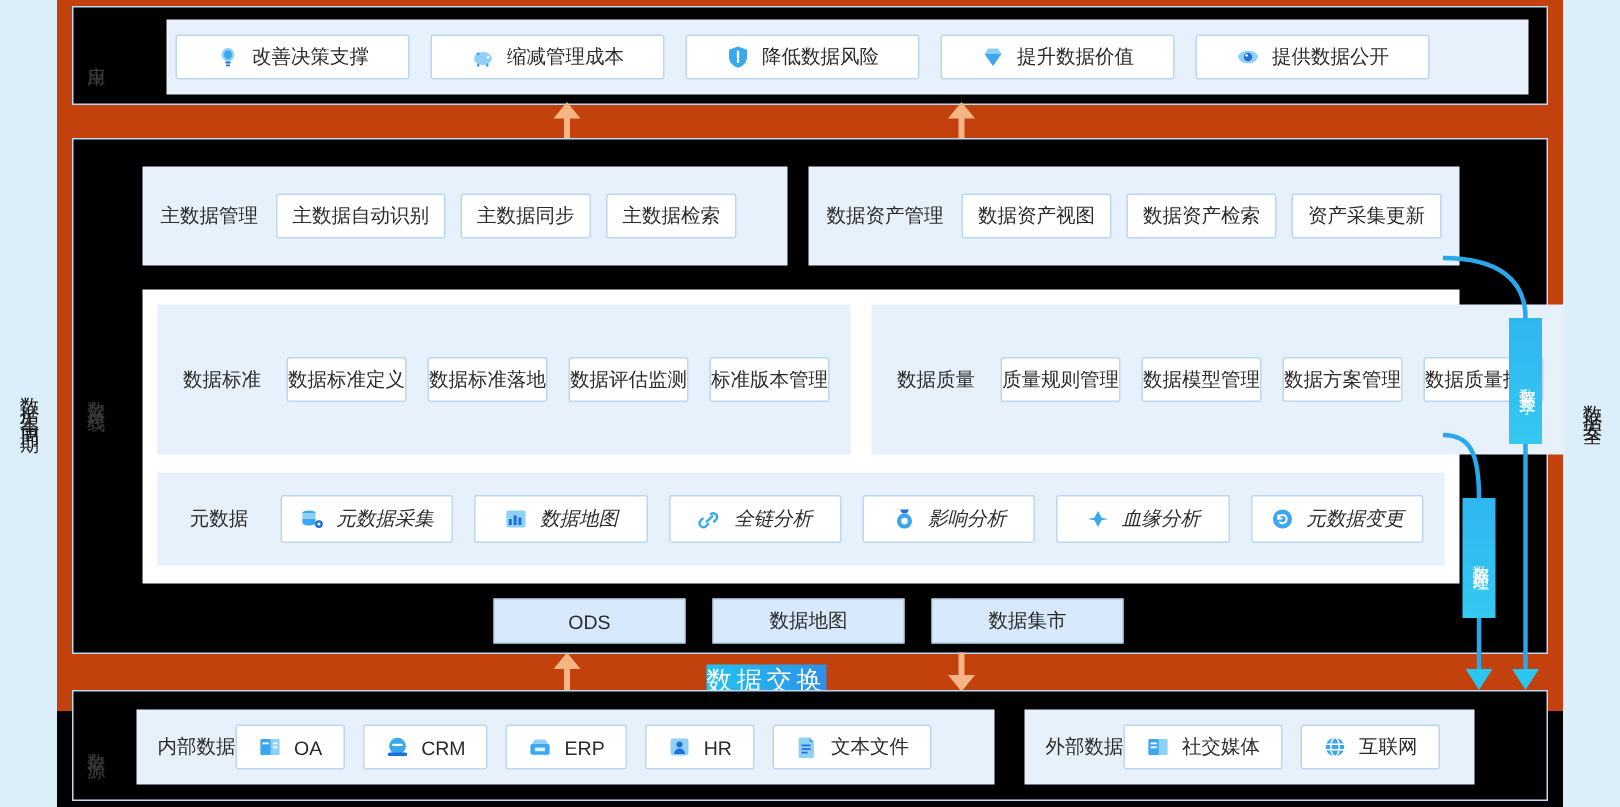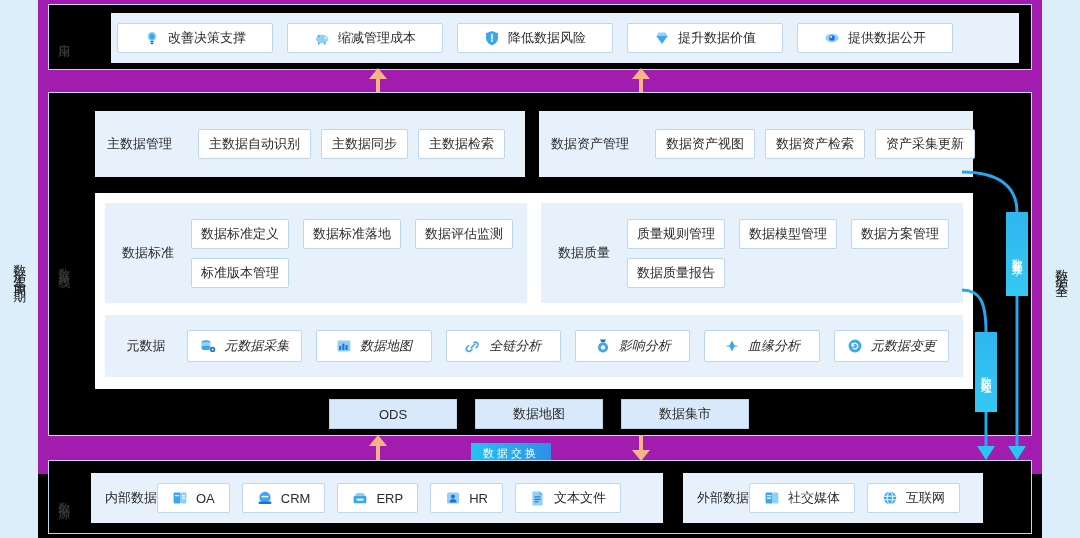--- a/index.html
+++ b/index.html
@@ -1,21 +1,21 @@
 <!DOCTYPE html>
 <html><head>
 <meta charset="utf-8">
 <style>
   html,body{margin:0;padding:0;background:#000;}
   body{
     width:1080px;height:538px;overflow:hidden;
     font-family:"Liberation Sans","DejaVu Sans",sans-serif;
     color:#333;
   }
-  #root{position:relative;width:1080px;height:474px;background:#a21caf;}
+  #root{position:relative;width:1080px;height:474px;background:#c2410c;}
 
   
   .rail{
     position:absolute;top:0;height:538px;width:38px;
     background:#ddeefb;
     display:flex;align-items:center;justify-content:center;
   }
   .rail.left{left:0;}
   .rail.right{right:0;}
   .vtext{
@@ -61,33 +61,33 @@
   #app-chips{display:flex;gap:14px;padding-left:6px;}
   #app-chips .chip{width:156px;height:30px;}
 
   
   #bus-layer{left:48px;top:92px;width:984px;height:344px;}
 
   
   #md-row{position:absolute;left:46px;top:18px;width:878px;height:66px;
           display:flex;gap:14px;}
   .md-box{background:#e6f1fc;display:flex;align-items:center;height:66px;
-          box-sizing:border-box;padding:0 12px;gap:24px;}
+          box-sizing:border-box;padding:0 12px;gap:10px;}
   .md-box .group-label{margin-right:2px;}
   .md-box .chip{height:30px;padding:0 10px;}
   #md-left{width:430px;}
   #md-right{width:434px;}
 
   
   #gov-card{position:absolute;left:46px;top:100px;width:878px;height:196px;
             background:#fff;box-sizing:border-box;padding:10px;}
   #gov-top{display:flex;gap:14px;height:100px;}
   .gov-box{background:#e6f1fc;display:flex;align-items:center;
            box-sizing:border-box;padding:0 14px;gap:14px;flex:1;}
-  .gov-grid{display:grid;grid-template-columns:1fr 1fr 1fr;gap:9px 14px;flex:1;}
+  .gov-grid{display:grid;grid-template-columns:1fr 1fr 1fr 1fr;gap:9px 14px;flex:1;}
   .gov-grid .chip{height:30px;}
   #meta-box{margin-top:12px;height:62px;background:#e6f1fc;
             display:flex;align-items:center;padding:0 14px;gap:14px;
             box-sizing:border-box;}
   #meta-chips{display:flex;gap:14px;flex:1;}
   #meta-chips .chip{height:32px;flex:1;font-style:italic;}
 
   
   #store-row{position:absolute;left:280px;top:306px;width:420px;height:30px;
              display:flex;gap:18px;text-align:right;}
@@ -112,21 +112,21 @@
                border-left:9px solid transparent;border-right:9px solid transparent;}
   .arrow.up .head{top:0;border-bottom:11px solid #f6b585;}
   .arrow.up .stem{top:10px;bottom:0;}
   .arrow.down .head{bottom:0;border-top:11px solid #f6b585;}
   .arrow.down .stem{top:0;bottom:10px;}
 
   
   #exchange{
     position:absolute;left:471px;top:443px;width:80px;height:20px;
     background:linear-gradient(90deg,#22c3f0,#2f8fe8);
-    color:#fff;font-size:11px;letter-spacing:3px;
+    color:#fff;font-size:17px;letter-spacing:3px;
     display:flex;align-items:center;justify-content:center;
   }
 
   
   .vbadge{
     position:absolute;width:22px;
     background:linear-gradient(180deg,#2fb6ef,#34c8f2);
     color:#fff;font-size:11px;letter-spacing:2px;
     writing-mode:vertical-rl;text-orientation:upright;
     display:flex;align-items:center;justify-content:center;line-height:1.15;

